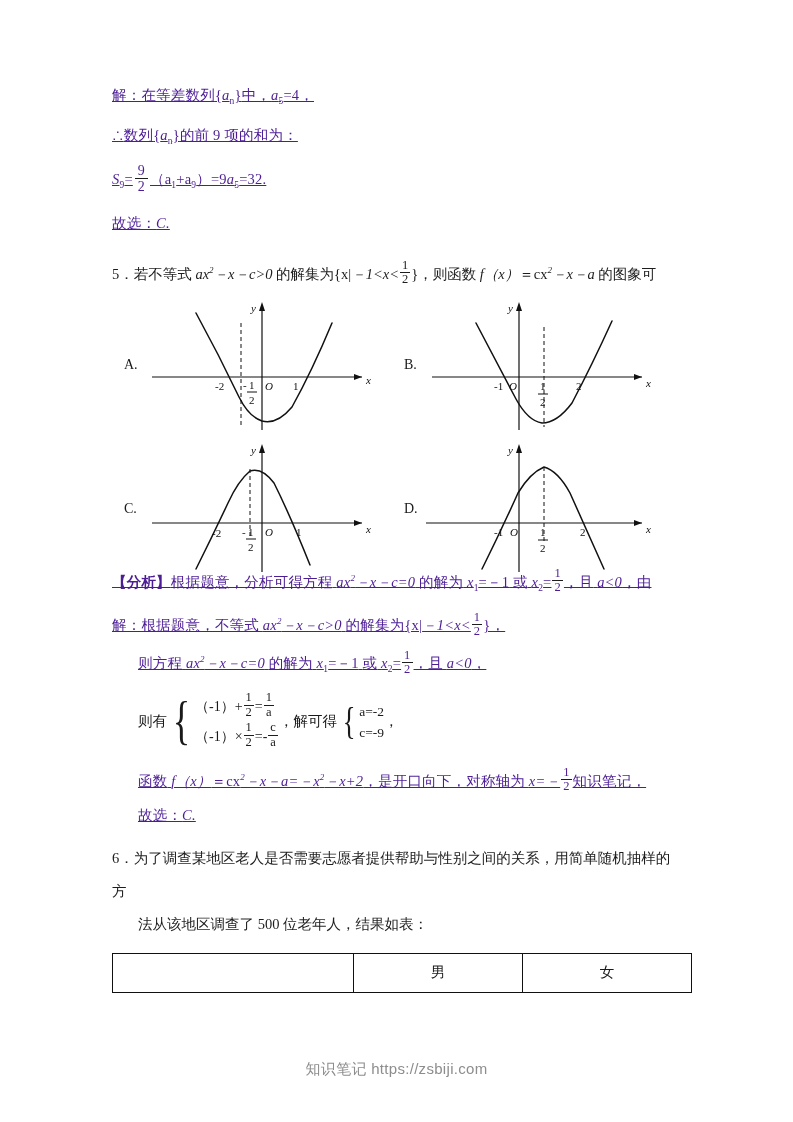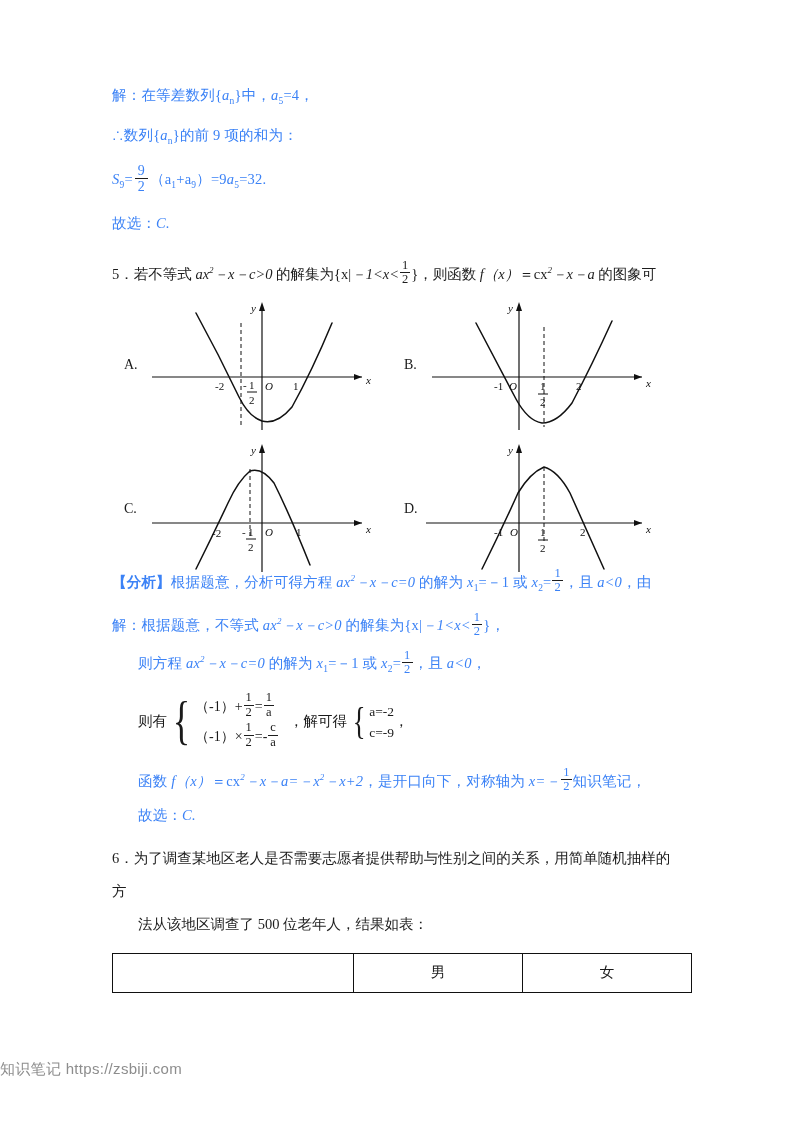--- a/index.html
+++ b/index.html
@@ -25,23 +25,24 @@
     position: absolute;
     left: 112px;
     top: 78px;
     width: 570px;
   }
 
   
   .line {
     font-size: 14.5px;
     line-height: 34px;
-    color: #3b82f6;
+    color: #4c1d95;
     letter-spacing: 0.2px;
     white-space: nowrap;
+    text-decoration: underline;
   }
   .indent { padding-left: 26px; }
   .q-line {
     font-size: 14.5px;
     line-height: 33px;
     color: #1d1d1d;
   }
   .q-body { padding-left: 26px; }
 
   
@@ -146,20 +147,21 @@
   .tbl td.c0 { width: 238px; }
   .tbl td.c1 { width: 166px; }
   .tbl td.c2 { width: 166px; }
 
   
   .footer {
     position: absolute;
     left: 0;
     top: 1060px;
     width: 793px;
+    text-align: center;
     font-family: "Liberation Sans", sans-serif;
     font-size: 15px;
     color: #8d8d8d;
     letter-spacing: 0.3px;
   }
 </style>
 </head>
 <body>
 
 <div class="page">
@@ -292,21 +294,21 @@
       <span>则有</span>
       <span class="brace">{</span>
       <span class="eqs">
         <div>
           <span>（-1）+</span><span class="frac"><span class="num">1</span><span class="den">2</span></span><span>=</span><span class="frac"><span class="num">1</span><span class="den">a</span></span>
         </div>
         <div>
           <span>（-1）×</span><span class="frac"><span class="num">1</span><span class="den">2</span></span><span>=-</span><span class="frac"><span class="num">c</span><span class="den">a</span></span>
         </div>
       </span>
-      <span style="margin-left:10px;text-align:right;">，解可得</span>
+      <span style="text-align:right;">，解可得</span>
       <span class="brace-sm">{</span>
       <span class="eqs small">
         <div>a=-2</div>
         <div>c=-9</div>
       </span>
       <span>，</span>
     </div>
 
     <div class="line indent">
       <span>函数</span> <i class="m">f（x）</i><span>＝cx</span><sup class="e">2</sup><i class="m">－x－a=－x</i><sup class="e">2</sup><i class="m">－x+2</i><span>，是开口向下，对称轴为</span> <i class="m">x=－</i><span class="frac"><span class="num">1</span><span class="den">2</span></span><span>知识笔记，</span>

